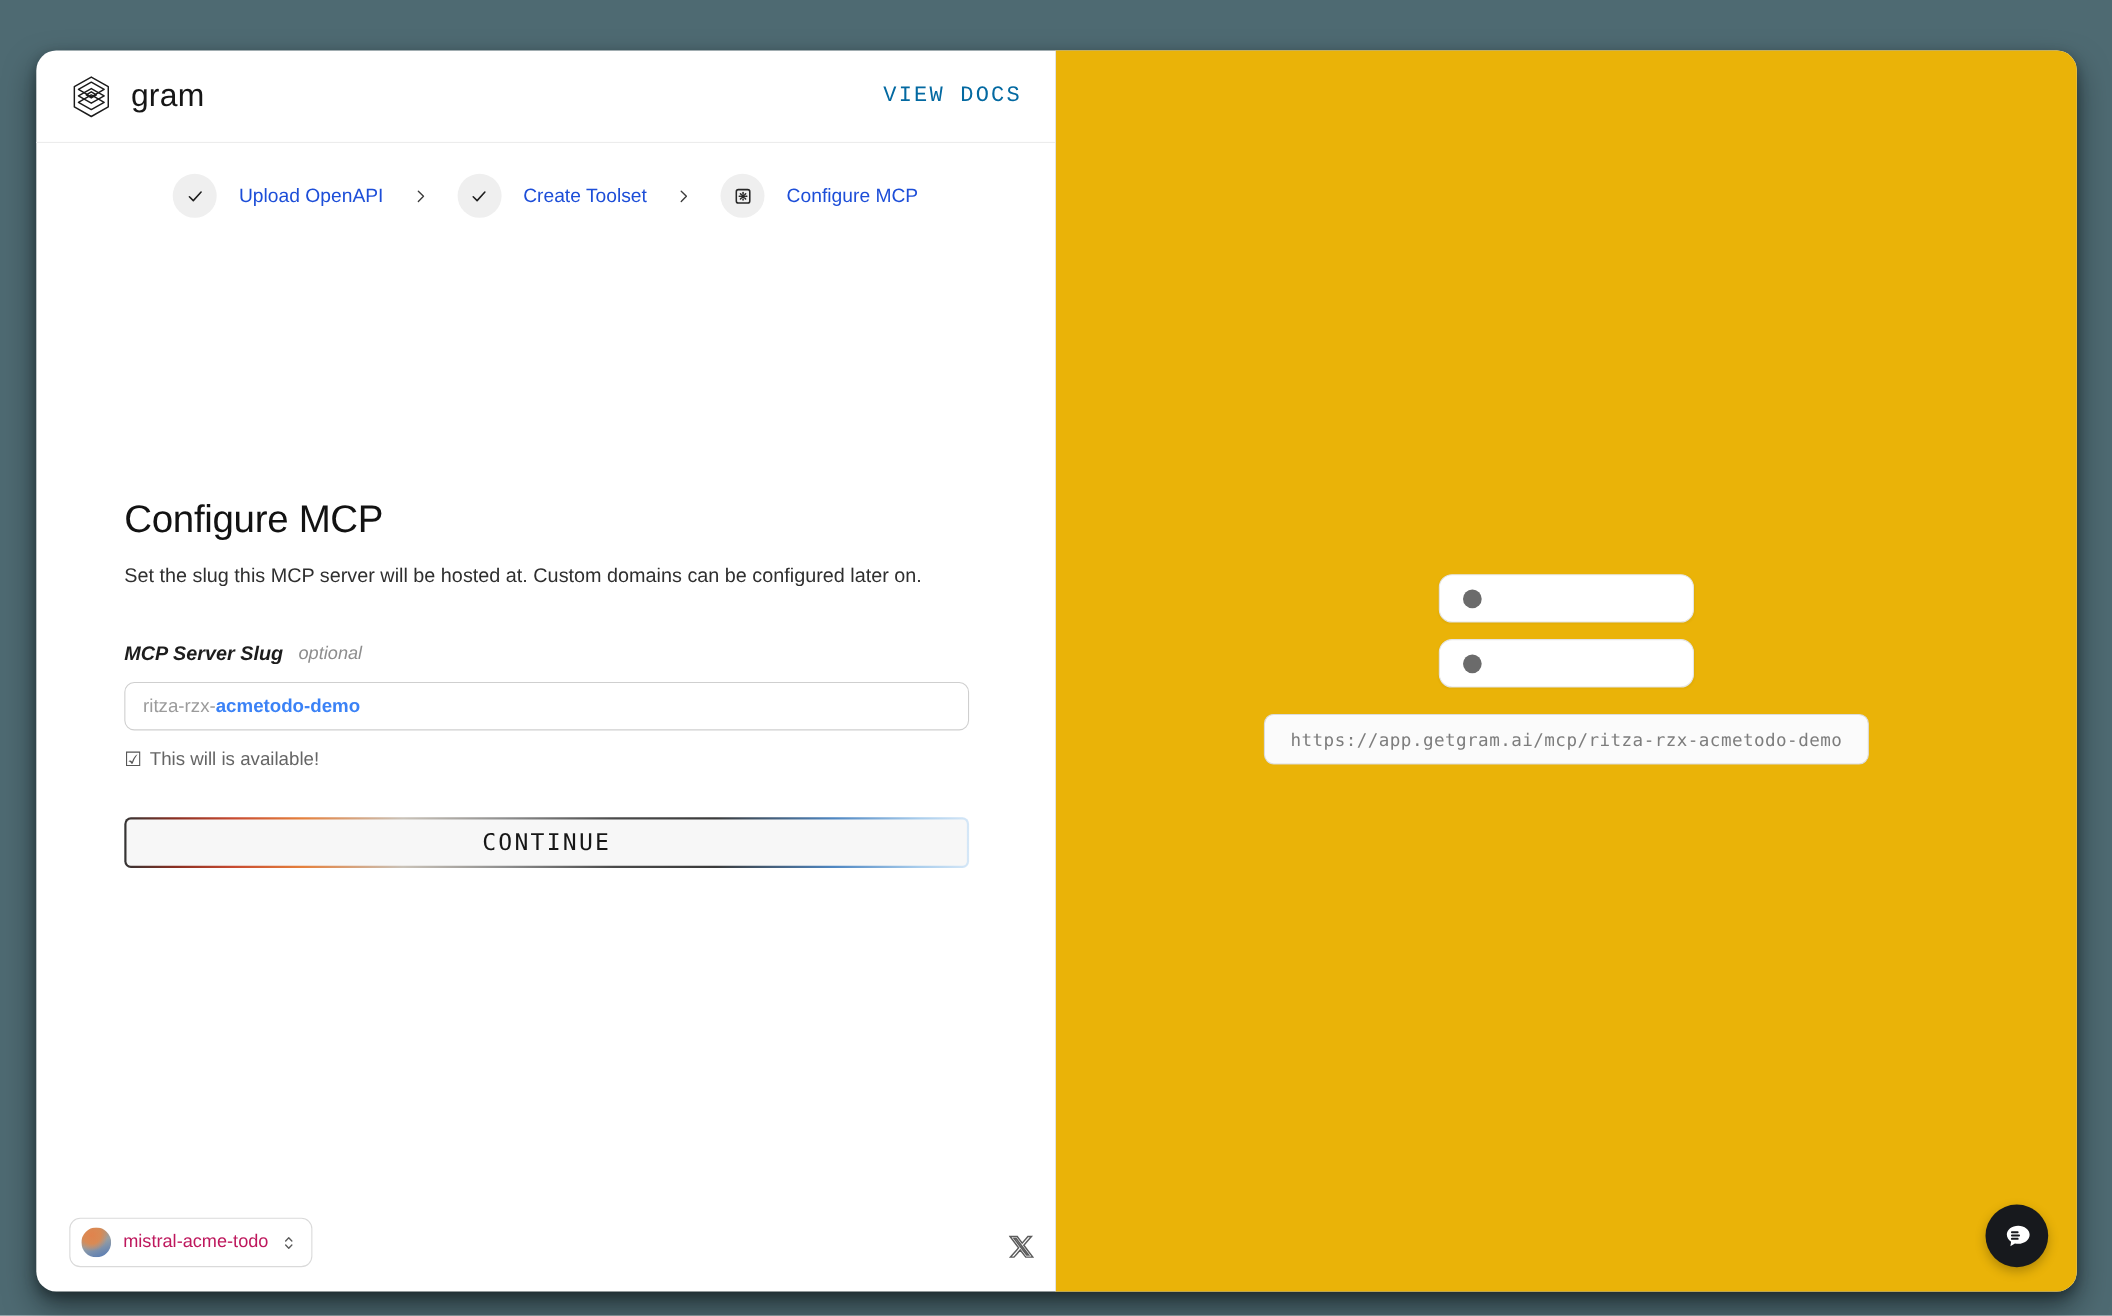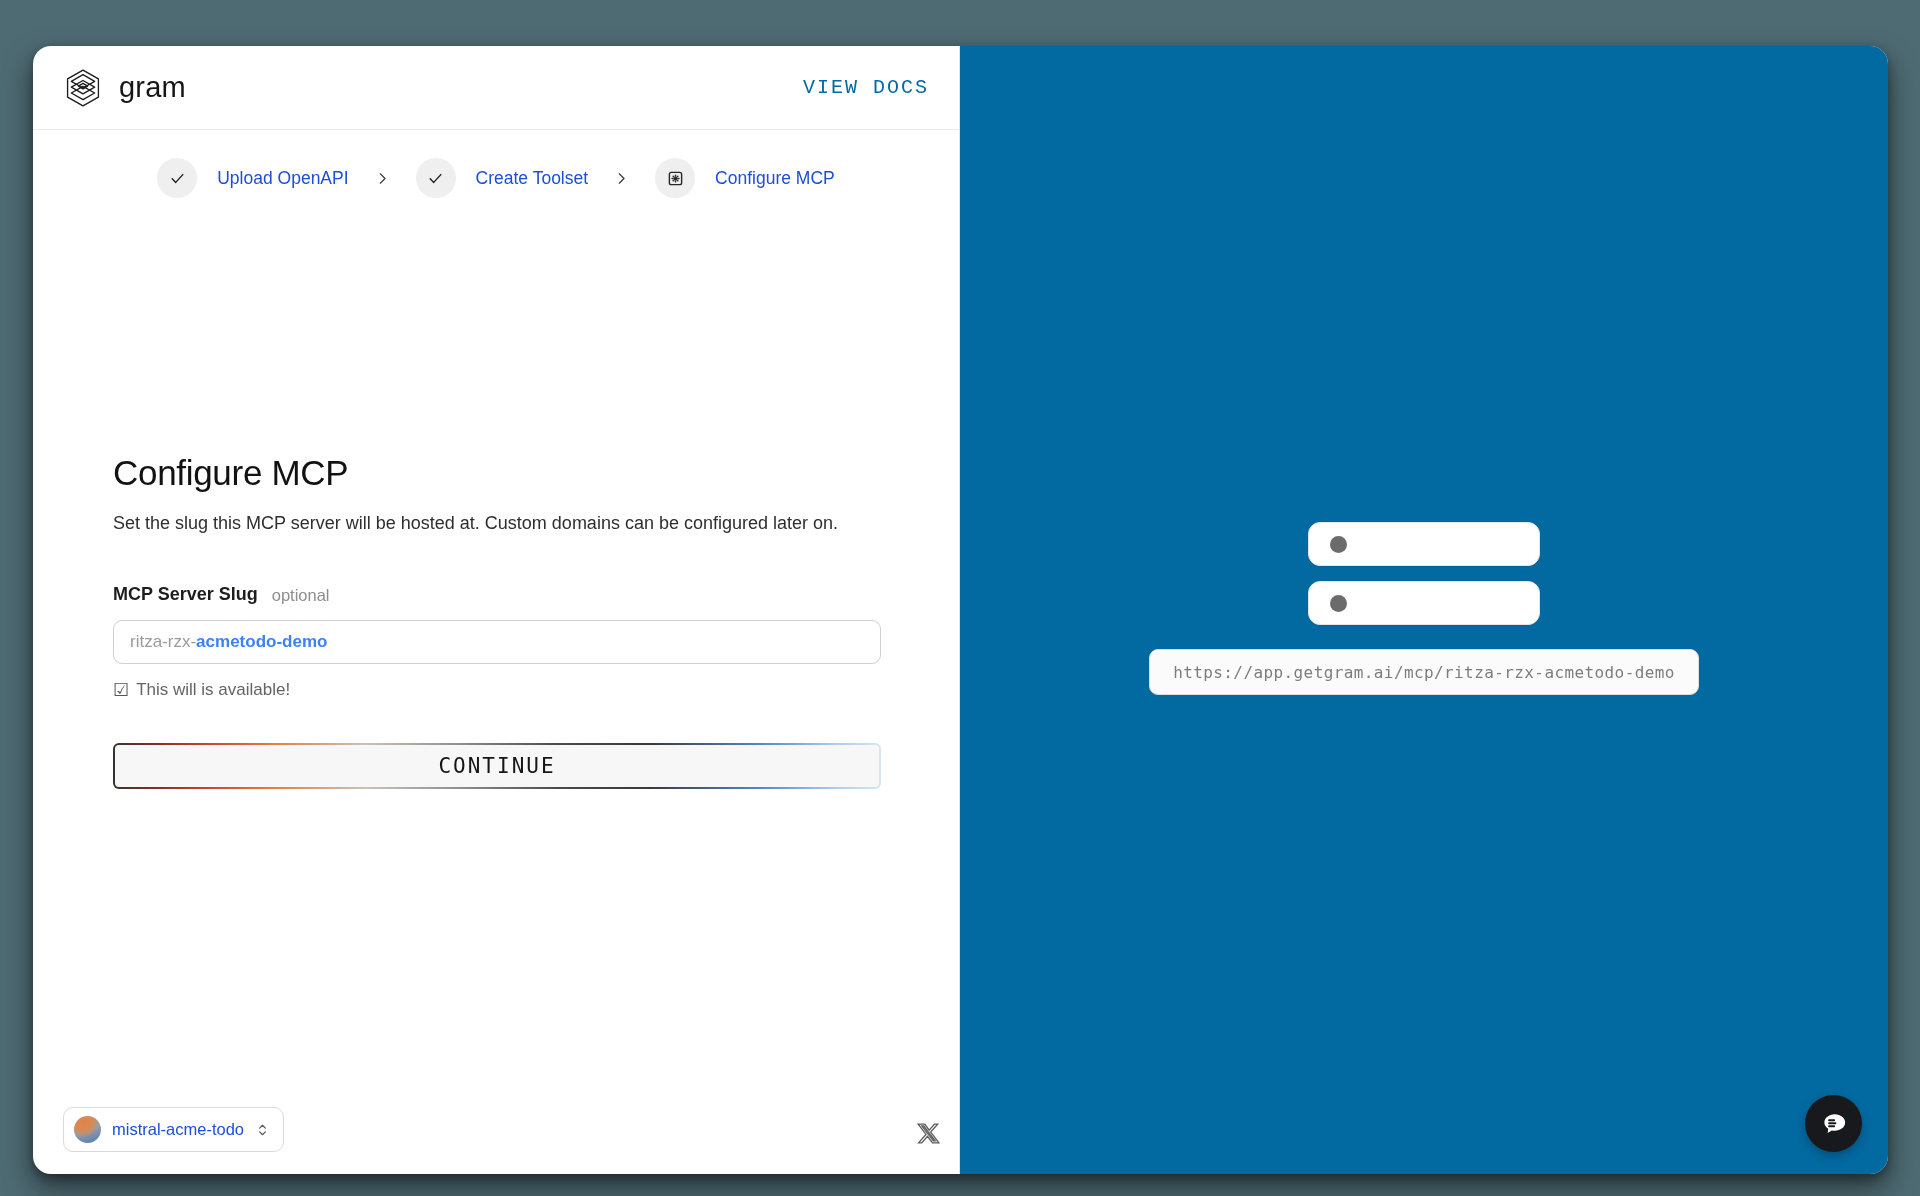--- a/index.html
+++ b/index.html
@@ -57,21 +57,21 @@
   .step-chevron { display: flex; align-items: center; }
   
   .content {
     position: absolute; left: 80px; top: 407px; width: 768px;
   }
   .page-title {
     font-size: 35px; font-weight: 400; letter-spacing: -0.3px;
     color: #121212; margin-bottom: 20px;
   }
   .page-subtitle { font-size: 18px; color: #2f2f2f; margin-bottom: 50px; }
-  .field-label-row { display: flex; align-items: flex-end; gap: 14px; margin-bottom: 15px; }
+  .field-label-row { display: flex; align-items: center; gap: 14px; margin-bottom: 15px; font-style: italic; }
   .field-label { font-size: 18px; font-weight: 600; color: #1d1d1d; }
   .field-optional { font-size: 16.5px; color: #8d8d8d; }
   .slug-input {
     height: 44px; width: 100%;
     border: 1px solid #cfcfcf; border-radius: 9px;
     background: #fff;
     display: flex; align-items: center;
     padding: 0 16px; font-size: 17px;
     cursor: text; margin-bottom: 16px; text-align: right;
   }
@@ -102,29 +102,29 @@
     padding: 0 13px 0 10px;
     border: 1px solid #dadada; border-radius: 10px;
     background: #fff; cursor: pointer;
   }
   .project-avatar {
     width: 27px; height: 27px; border-radius: 50%;
     background:
       radial-gradient(circle at 35% 25%, #e0834d 0%, #d98a54 30%, rgba(217,138,84,0) 55%),
       linear-gradient(160deg, #cf8a52 10%, #98a0a4 50%, #5d7fb4 90%);
   }
-  .project-name { font-size: 16.5px; color: #1d4ed8; }
+  .project-name { font-size: 16.5px; color: #be185d; }
   .x-link {
     position: absolute; right: 19px; bottom: 29px;
     width: 23px; height: 23px; cursor: pointer;
   }
   
   .right-panel {
     position: absolute; left: 926px; top: 0; right: 0; height: 100%;
-    background: #0369a1;
+    background: #eab308;
     border-left: 1px solid #e3e3e3;
     border-radius: 0 18px 18px 0;
   }
   .mock-stack {
     position: absolute; top: 476px; left: 50%; transform: translateX(-50%);
     display: flex; flex-direction: column; gap: 15px;
   }
   .mock-card {
     width: 232px; height: 44px;
     background: #fff; border: 1px solid #e5e5e5; border-radius: 12px;

